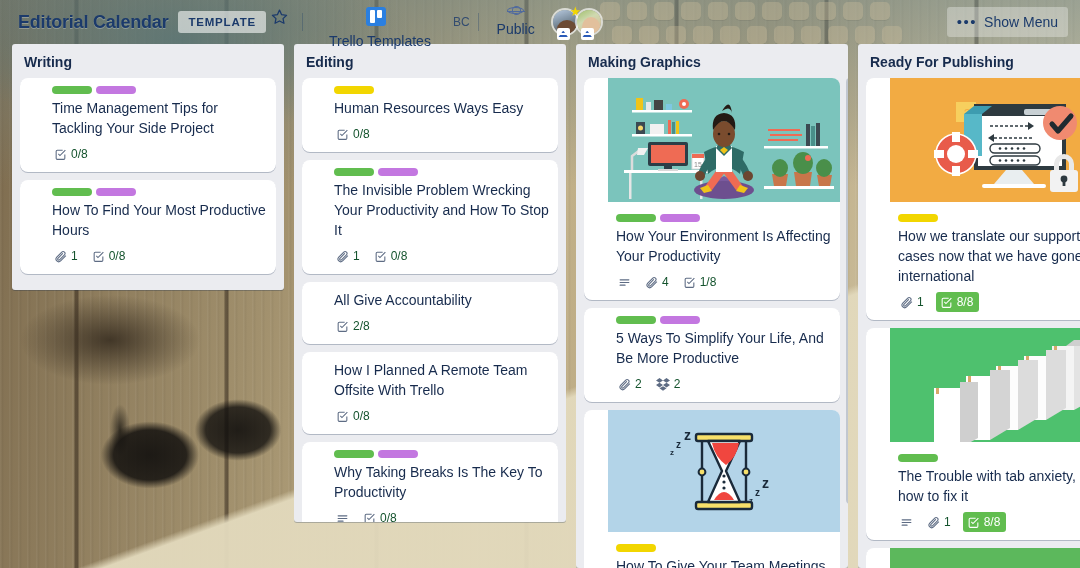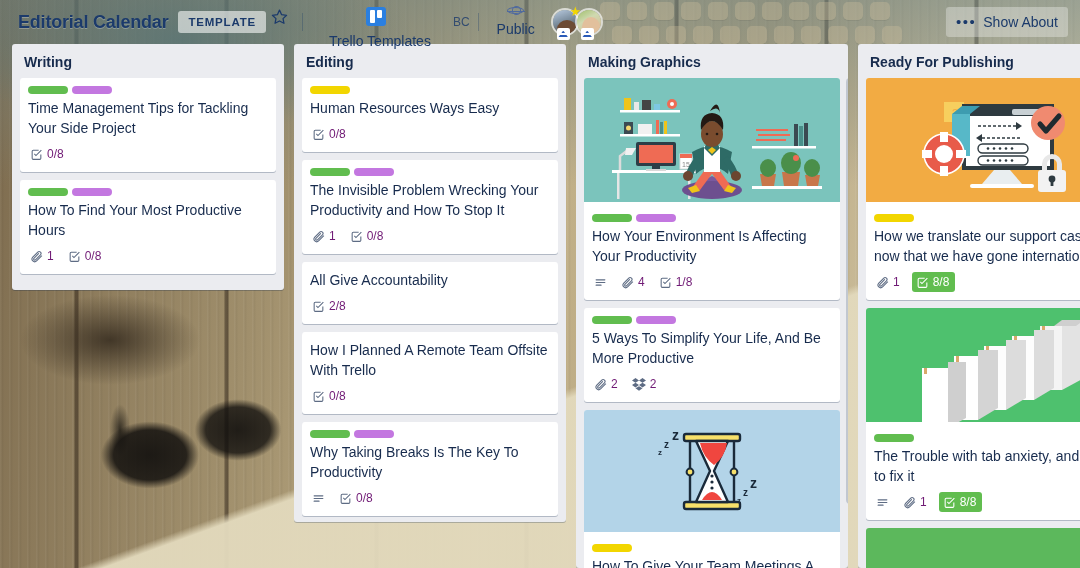--- a/index.html
+++ b/index.html
@@ -157,38 +157,39 @@
     padding: 10px 12px 8px 12px;
     font-size: 14px; font-weight: bold; color: #172b4d;
     flex: 0 0 auto;
   }
   .cards {
     padding: 0 8px 8px 8px;
     overflow: hidden;
     position: relative;
   }
   .card {
-    background: #fff; border-radius: 3px; margin-bottom: 8px;
+    background: #fff; border-radius: 8px; margin-bottom: 8px;
     box-shadow: 0 1px 0 rgba(9,30,66,.25);
     overflow: hidden;
+    padding-left: 24px;
   }
   .card-body { padding: 6px 8px 4px 8px; }
   .labels { display: flex; gap: 4px; padding: 2px 0 4px 0; }
   .label { width: 40px; height: 8px; border-radius: 4px; }
   .card-title {
     font-size: 14px; line-height: 20px; color: #172b4d;
     padding-bottom: 2px;
   }
   .badges {
     display: flex; align-items: center; gap: 4px;
     padding: 4px 0 4px 0; flex-wrap: wrap;
   }
   .badge {
     display: inline-flex; align-items: center; gap: 4px;
-    color: #701a75; font-size: 12px; height: 20px; padding: 0 2px;
+    color: #14532d; font-size: 12px; height: 20px; padding: 0 2px;
     border-radius: 3px;
   }
   .badge.done { background: #61bd4f; color: #fff; padding: 0 6px 0 4px; }
   .badge svg { display: block; }
   .cover { width: 100%; display: block; }
 
   
   .vscroll {
     position: absolute; right: -6px; top: 0; width: 8px; bottom: 6px;
     border-radius: 4px;
@@ -275,21 +276,21 @@
           <i></i>
         </span>
     </div>
   </div>
 
   <div class="spacer"></div>
 
 
   <div class="hbtn" style="margin-left:6px;margin-right:4px;">
     <span class="dots">•••</span>
-    <span>Show About</span>
+    <span>Show Menu</span>
   </div>
 </div>
 
 <div id="board">
 
   <div class="list" style="max-height:280px;">
     <div class="list-header">Writing</div>
     <div class="cards">
 
       <div class="card">

